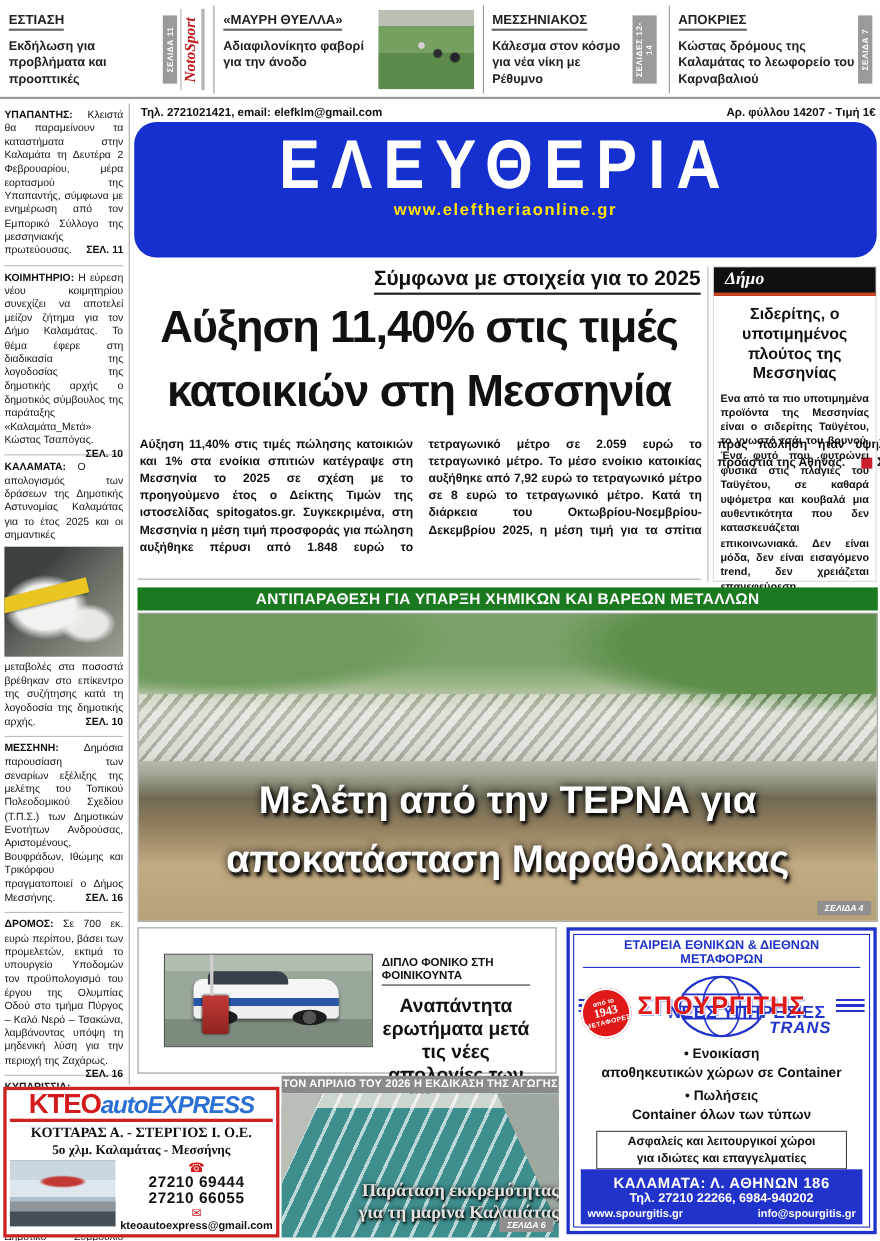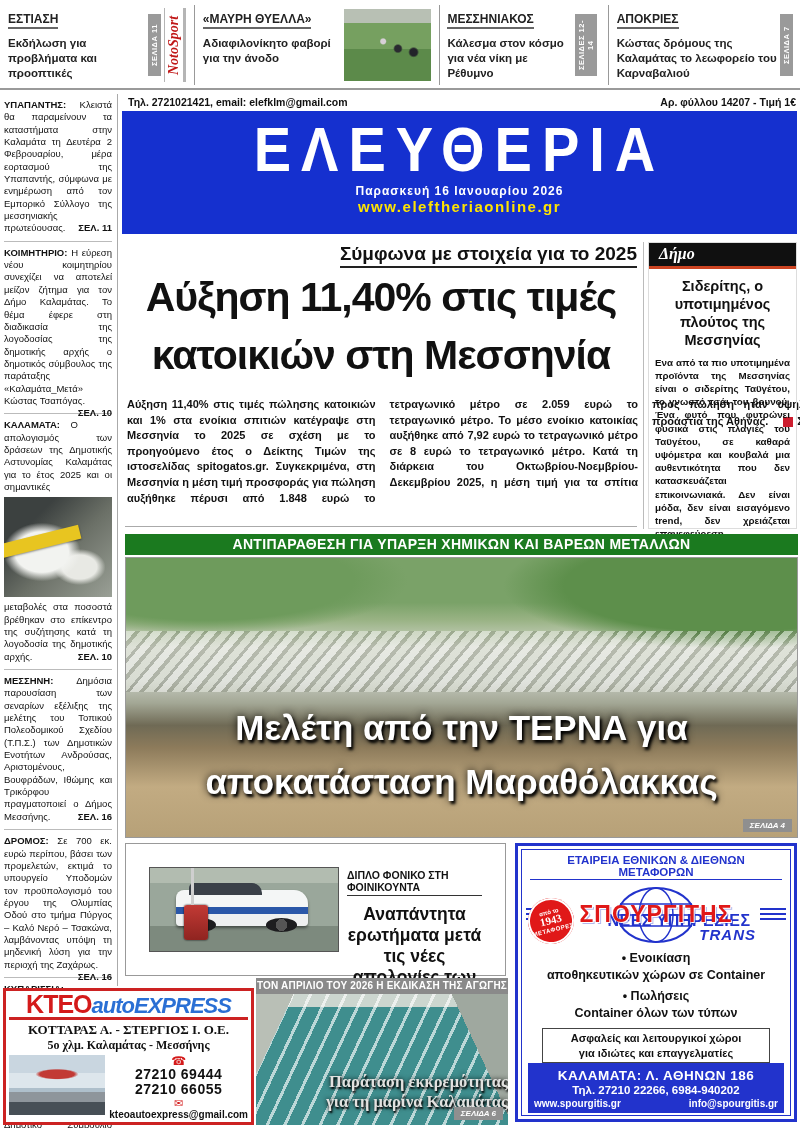--- a/index.html
+++ b/index.html
@@ -31,21 +31,21 @@
   .sb-item .pref { font-weight:bold; float:right; }
   .moto-photo { width:100%; height:100px; margin:4px 0; position:relative; overflow:hidden;
      background:
        radial-gradient(ellipse 55% 45% at 35% 55%, #f2f3f0 0 45%, transparent 65%),
        radial-gradient(ellipse 40% 30% at 70% 70%, #e8e9e4 0 40%, transparent 60%),
        linear-gradient(135deg,#3c4140 0 25%, #6a6f66 55%, #9aa096 100%); }
   .moto-stripe { position:absolute; left:-8%; top:38%; width:80%; height:14px; background:#e8c520; transform:rotate(-14deg); box-shadow:0 1px 2px rgba(0,0,0,.4); }
 
   
   .contactrow { position:absolute; left:128px; top:96px; width:668px; display:flex; justify-content:space-between; font-size:10.5px; font-weight:bold; }
-  .masthead { position:absolute; left:122px; top:111px; width:675px; height:123px; background:#1530cf; text-align:center; color:#fff; }
+  .masthead { position:absolute; left:122px; top:111px; width:675px; height:123px; background:#1530cf; text-align:center; color:#fff;border-radius:20px; }
   .mh-logo { font-size:56px; font-weight:bold; letter-spacing:10px; transform:scaleY(1.12); margin-top:6px; }
   .mh-date { font-size:12px; font-weight:bold; letter-spacing:1px; margin-top:2px; }
   .mh-site { font-size:15px; font-weight:bold; color:#ffe400; letter-spacing:1.5px; }
 
   
   .kicker-wrap { position:absolute; left:125px; top:243px; width:512px; text-align:right; }
   .kicker { display:inline-block; font-size:19px; font-weight:bold; border-bottom:2px solid #222; padding-bottom:1px; }
   .headline { position:absolute; left:121px; top:268px; width:520px; font-size:41px; font-weight:bold; letter-spacing:-1px; line-height:1.42; text-align:center; }
   .leadbody { position:absolute; left:127px; top:397px; width:511px; height:122px; column-count:2; column-gap:14px; font-size:11px; font-weight:bold; line-height:1.42; text-align:justify; }
   .red-sq { display:inline-block; width:10px; height:10px; background:#cc1d2e; margin:0 4px 0 12px; vertical-align:middle; }
@@ -209,21 +209,20 @@
     </div>
 
   </div>
 
   <div class="contactrow">
     <span>Τηλ. 2721021421, email: elefklm@gmail.com</span>
     <span>Αρ. φύλλου 14207 - Τιμή 1€</span>
   </div>
   <div class="masthead">
     <div class="mh-logo">ΕΛΕΥΘΕΡΙΑ</div>
-    <div class="mh-date">Παρασκευή 16 Ιανουαρίου 2026</div>
     <div class="mh-site">www.eleftheriaonline.gr</div>
   </div>
 
   <div class="kicker-wrap">
     <span class="kicker">Σύμφωνα με στοιχεία για το 2025</span>
   </div>
   <div class="headline">Αύξηση 11,40% στις τιμές κατοικιών στη Μεσσηνία</div>
   <div class="leadbody">
     <span>Αύξηση 11,40% στις τιμές πώλησης κατοικιών και 1% στα ενοίκια σπιτιών κατέγραψε στη Μεσσηνία το 2025 σε σχέση με το προηγούμενο έτος ο Δείκτης Τιμών της ιστοσελίδας spitogatos.gr. Συγκεκριμένα, στη Μεσσηνία η μέση τιμή προσφοράς για πώληση αυξήθηκε πέρυσι από 1.848 ευρώ το τετραγωνικό μέτρο σε 2.059 ευρώ το τετραγωνικό μέτρο. Το μέσο ενοίκιο κατοικίας αυξήθηκε από 7,92 ευρώ το τετραγωνικό μέτρο σε 8 ευρώ το τετραγωνικό μέτρο. Κατά τη διάρκεια του Οκτωβρίου-Νοεμβρίου-Δεκεμβρίου 2025, η μέση τιμή για τα σπίτια προς πώληση ήταν υψηλότερη στα νότια προάστια της Αθήνας.</span>
     <span class="red-sq"></span><span class="lead-pref">ΣΕΛΙΔΑ 5</span>

